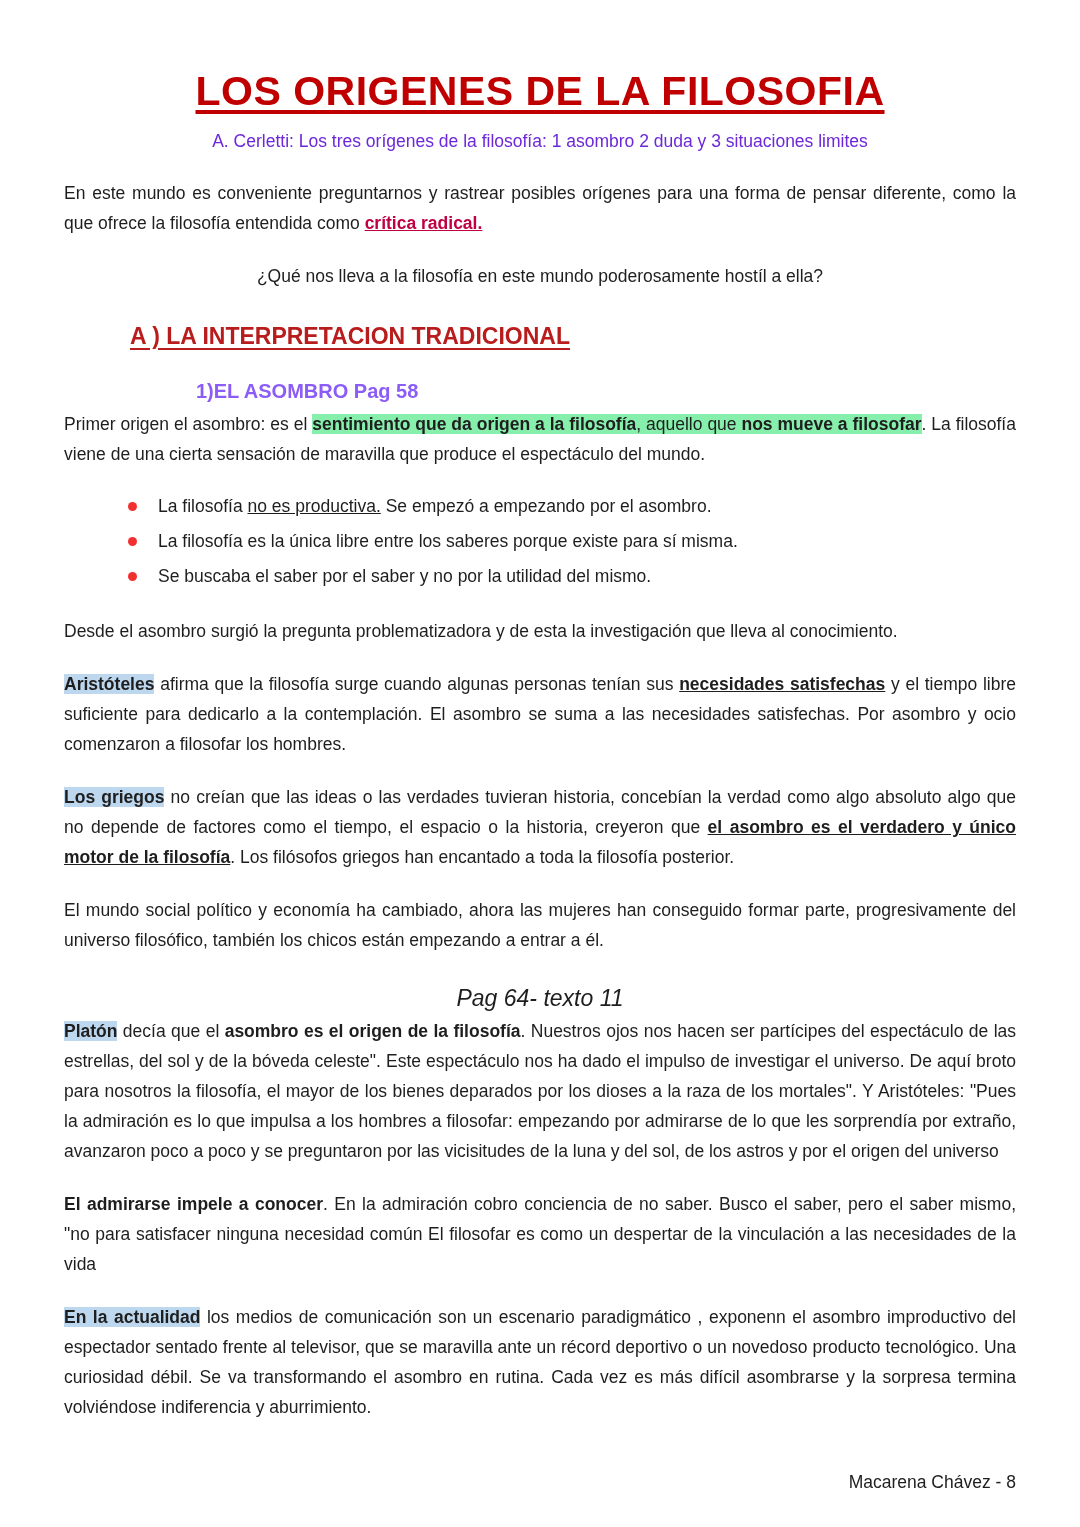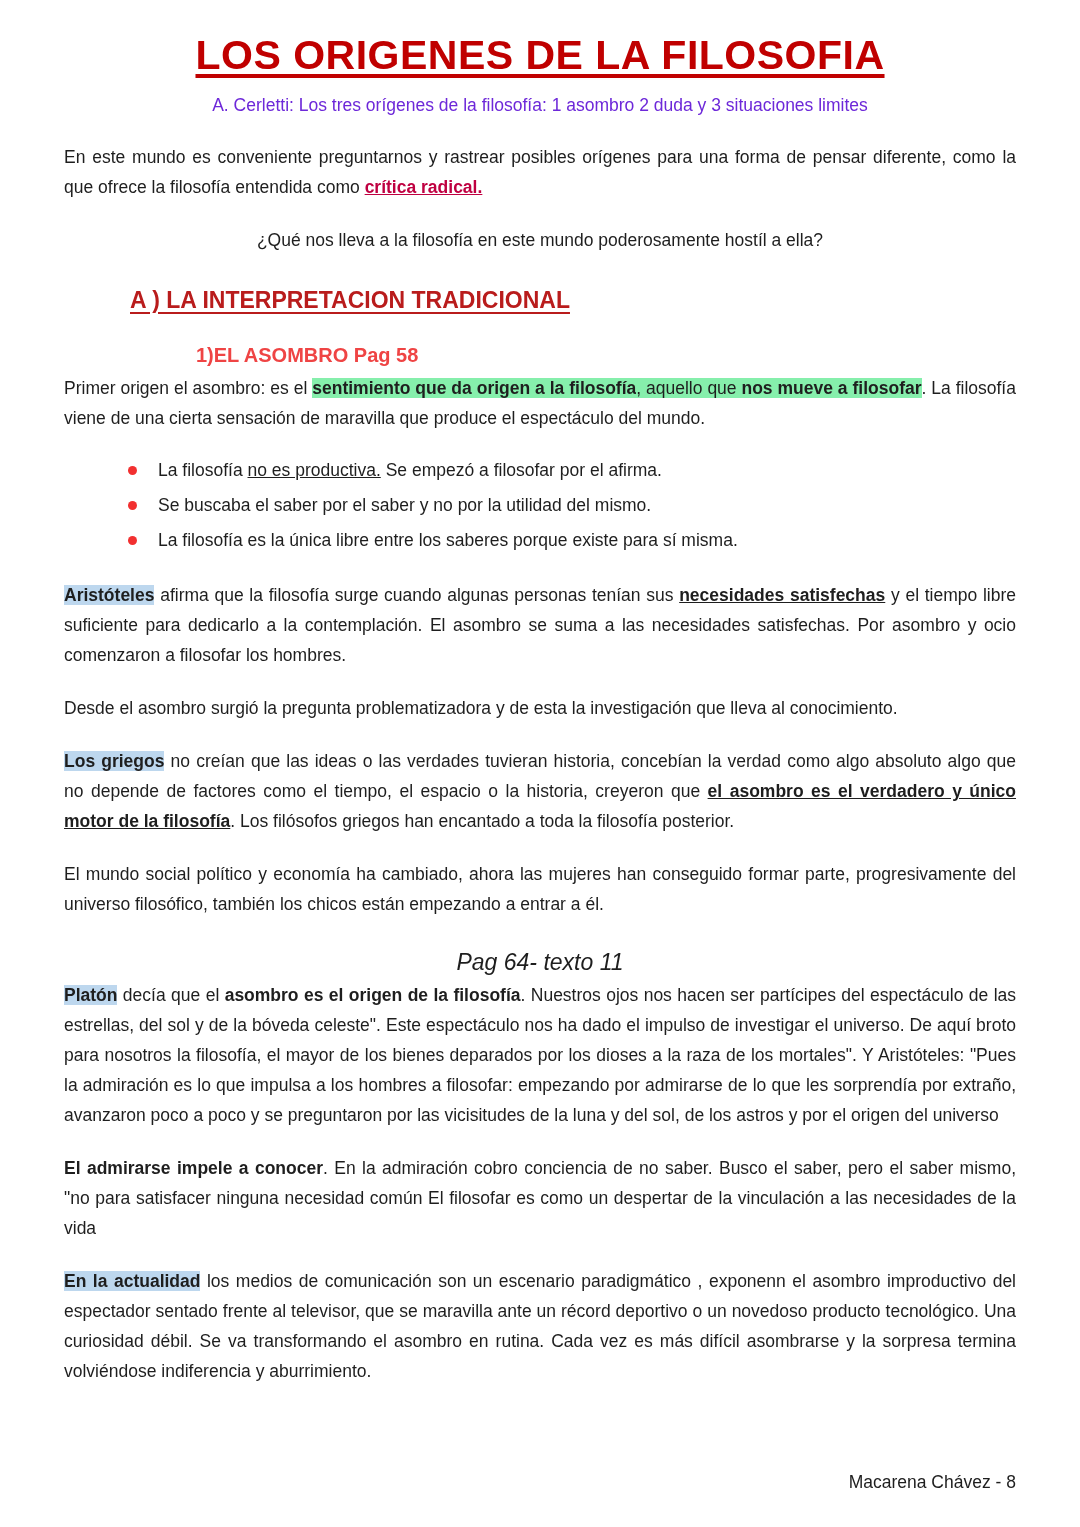--- a/index.html
+++ b/index.html
@@ -8,21 +8,21 @@
     height: 1527px;
     font-family: "Liberation Sans", sans-serif;
     color: #1e1e1e;
     overflow: hidden;
   }
   .page {
     position: relative;
     box-sizing: border-box;
     width: 1080px;
     height: 1527px;
-    padding: 32px 64px 40px 64px;
+    padding: 68px 64px 40px 64px;
     background: #ffffff;
   }
   .title {
     margin: 0;
     text-align: center;
     font-size: 41px;
     font-weight: 700;
     color: #C00000;
     text-decoration: underline;
     text-underline-offset: 5px;
@@ -46,21 +46,21 @@
     font-size: 23px;
     font-weight: 600;
     color: #b91c1c;
     text-decoration: underline;
     text-underline-offset: 4px;
   }
   .sub-heading {
     margin: 30px 0 6px 132px;
     font-size: 20px;
     font-weight: 600;
-    color: #ef4444;
+    color: #8b5cf6;
   }
   .bullets {
     margin: 18px 0 26px 0;
     padding: 0 0 0 64px;
     list-style: none;
   }
   .bullets li {
     position: relative;
     padding-left: 30px;
     margin: 7px 0;
@@ -110,28 +110,28 @@
 
   <p class="para no-justify">¿Qué nos lleva a la filosofía en este mundo poderosamente hostíl a ella?</p>
 
   <h2 class="section-heading">A ) LA INTERPRETACION TRADICIONAL</h2>
 
   <h3 class="sub-heading">1)EL ASOMBRO Pag 58</h3>
 
   <p class="para"><span>Primer origen el asombro: es el </span><span class="b hl-y">sentimiento que da origen a la filosofía</span><span class="hl-y">, aquello que </span><span class="b hl-y">nos mueve a filosofar</span><span>. La filosofía viene de una cierta sensación de maravilla que produce el espectáculo del mundo.</span></p>
 
   <ul class="bullets">
-    <li><span>La filosofía </span><span class="u">no es productiva.</span><span> Se empezó a filosofar por el afirma.</span></li>
+    <li><span>La filosofía </span><span class="u">no es productiva.</span><span> Se empezó a empezando por el asombro.</span></li>
+    <li><span>La filosofía es la única libre entre los saberes porque existe para sí misma.</span></li>
     <li><span>Se buscaba el saber por el saber y no por la utilidad del mismo.</span></li>
-    <li><span>La filosofía es la única libre entre los saberes porque existe para sí misma.</span></li>
   </ul>
 
+  <p class="para">Desde el asombro surgió la pregunta problematizadora y de esta la investigación que lleva al conocimiento.</p>
+
   <p class="para"><span class="b hl-b">Aristóteles</span><span> afirma que la filosofía surge cuando algunas personas tenían sus </span><span class="b u">necesidades satisfechas</span><span> y el tiempo libre suficiente para dedicarlo a la contemplación. El asombro se suma a las necesidades satisfechas. Por asombro y ocio comenzaron a filosofar los hombres.</span></p>
-
-  <p class="para">Desde el asombro surgió la pregunta problematizadora y de esta la investigación que lleva al conocimiento.</p>
 
   <p class="para"><span class="b hl-b">Los griegos</span><span> no creían que las ideas o las verdades tuvieran historia, concebían la verdad como algo absoluto algo que no depende de factores como el tiempo, el espacio o la historia, creyeron que </span><span class="b u">el asombro es el verdadero y único motor de la filosofía</span><span>. Los filósofos griegos han encantado a toda la filosofía posterior.</span></p>
 
   <p class="para">El mundo social político y economía ha cambiado, ahora las mujeres han conseguido formar parte, progresivamente del universo filosófico, también los chicos están empezando a entrar a él.</p>
 
   <p class="pag-ref">Pag 64- texto 11</p>
 
   <p class="para"><span class="b hl-b">Platón</span><span> decía que el </span><span class="b">asombro es el origen de la filosofía</span><span>. Nuestros ojos nos hacen ser partícipes del espectáculo de las estrellas, del sol y de la bóveda celeste". Este espectáculo nos ha dado el impulso de investigar el universo. De aquí broto para nosotros la filosofía, el mayor de los bienes deparados por los dioses a la raza de los mortales". Y Aristóteles: "Pues la admiración es lo que impulsa a los hombres a filosofar: empezando por admirarse de lo que les sorprendía por extraño, avanzaron poco a poco y se preguntaron por las vicisitudes de la luna y del sol, de los astros y por el origen del universo</span></p>
 
   <p class="para"><span class="b">El admirarse impele a conocer</span><span>. En la admiración cobro conciencia de no saber. Busco el saber, pero el saber mismo, "no para satisfacer ninguna necesidad común El filosofar es como un despertar de la vinculación a las necesidades de la vida</span></p>

